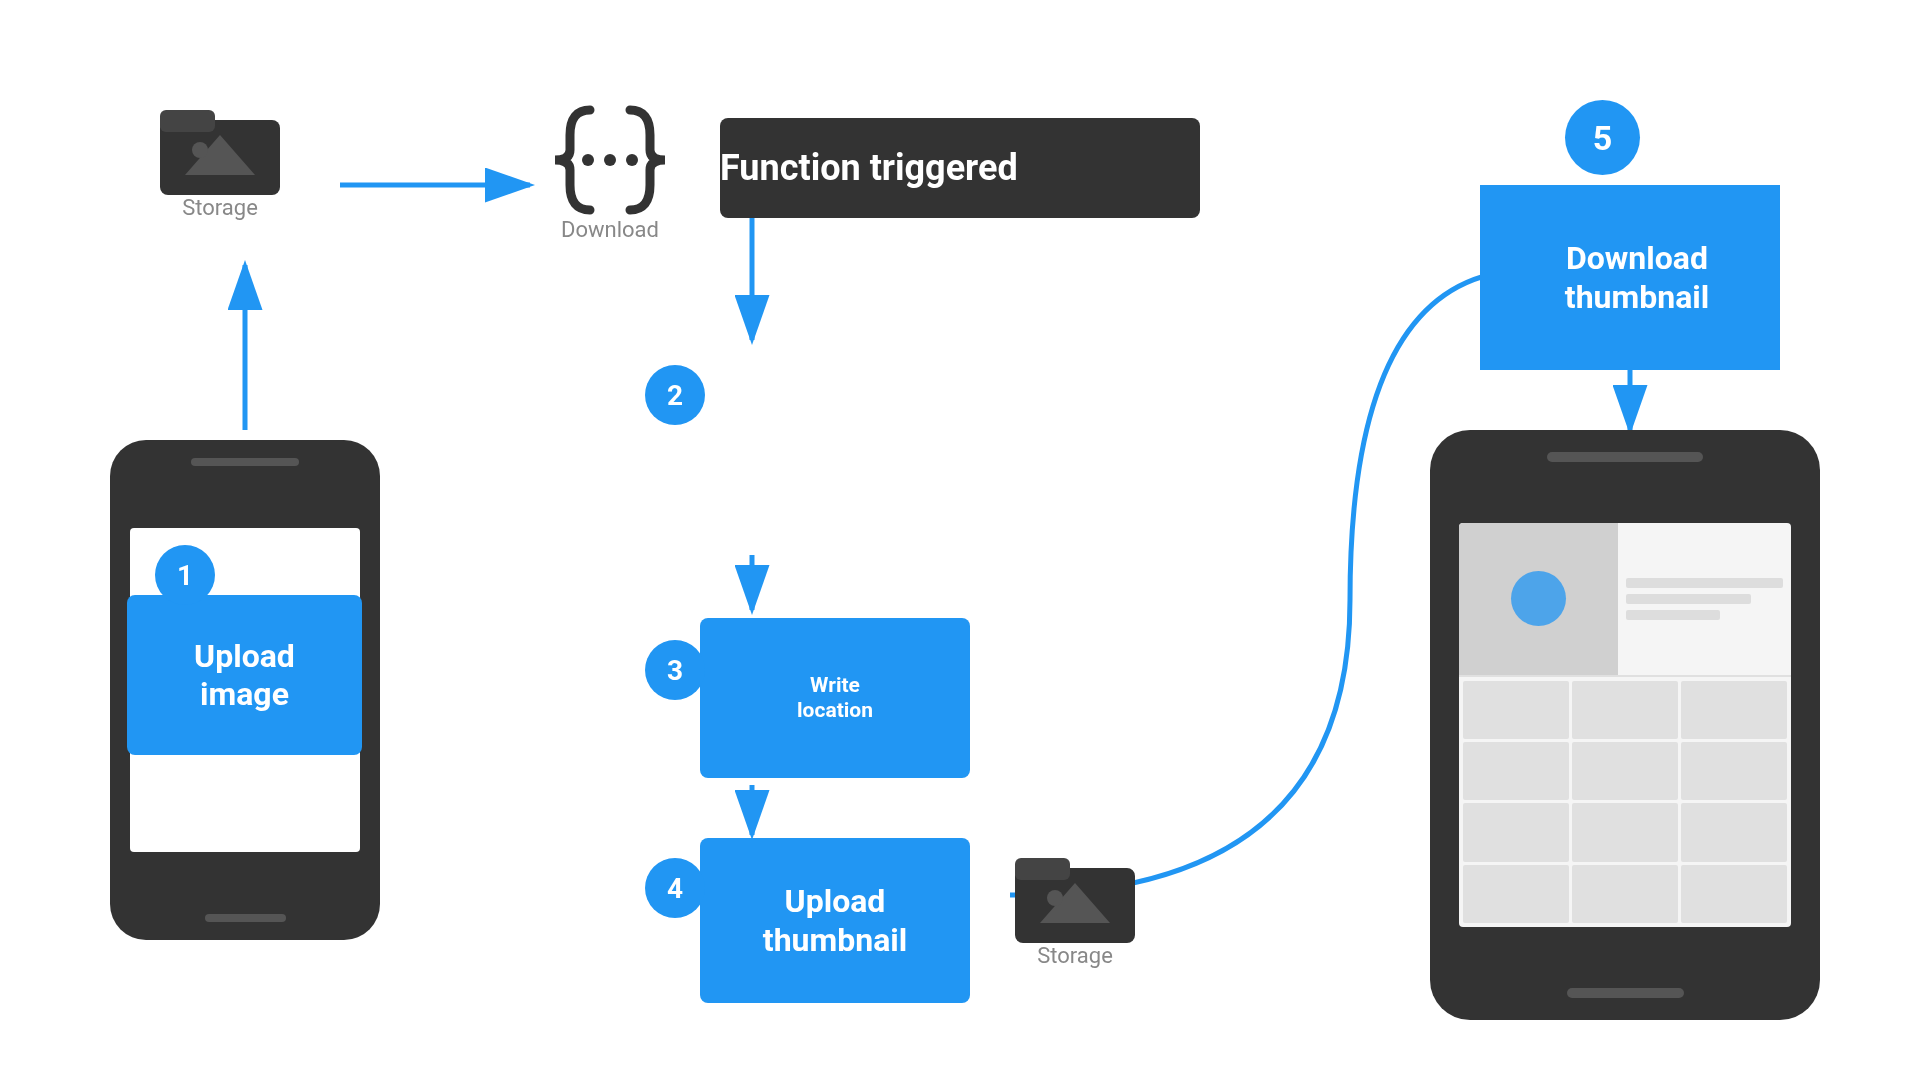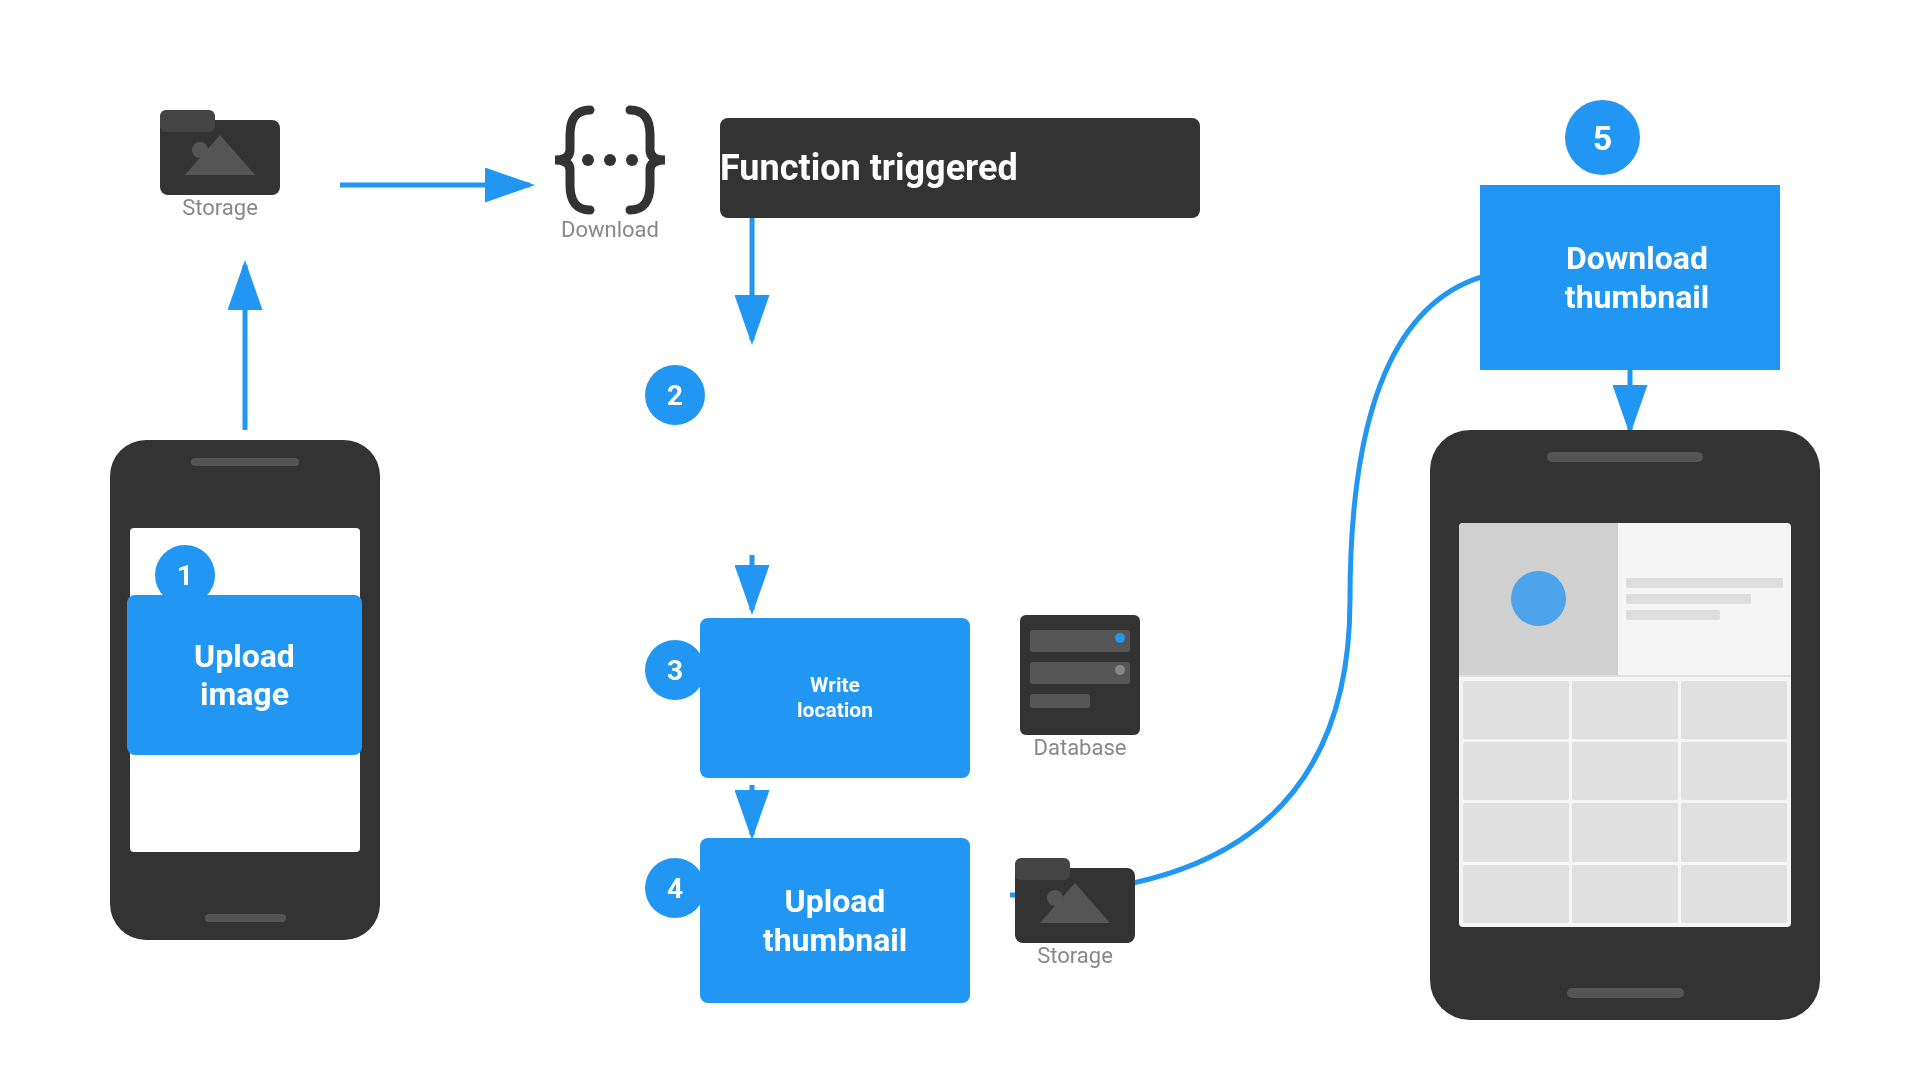--- a/index.html
+++ b/index.html
@@ -234,36 +234,20 @@
   <div class="step-box" style="
     left: 700px; top: 618px;
     width: 270px; height: 160px;
     font-size: 21px;
     line-height: 1.2;
   ">
     <span style="white-space: pre-line; text-align: center;">Write
 location</span>
   </div>
 
-  <div class="db-icon" style="
-    left: 1010px; top: 610px;
-  ">
-    <svg width="140" height="130" viewBox="0 0 140 130">
-
-      <rect x="10" y="5" width="120" height="120" rx="6" fill="#333"></rect>
-
-      <rect x="20" y="20" width="100" height="22" rx="3" fill="#555"></rect>
-      <rect x="20" y="52" width="100" height="22" rx="3" fill="#555"></rect>
-      <rect x="20" y="84" width="60" height="14" rx="3" fill="#555"></rect>
-
-      <circle cx="110" cy="28" r="5" fill="#2196F3"></circle>
-      <circle cx="110" cy="60" r="5" fill="#888"></circle>
-    </svg>
-    <span class="gray-label" style="position:relative; margin-top: -5px;">Database</span>
-  </div>
 
   <div class="step-circle" style="
     left: 645px; top: 858px;
     width: 60px; height: 60px;
     font-size: 28px;
   ">
     <span>4</span>
   </div>
 
   <div class="step-box" style="

